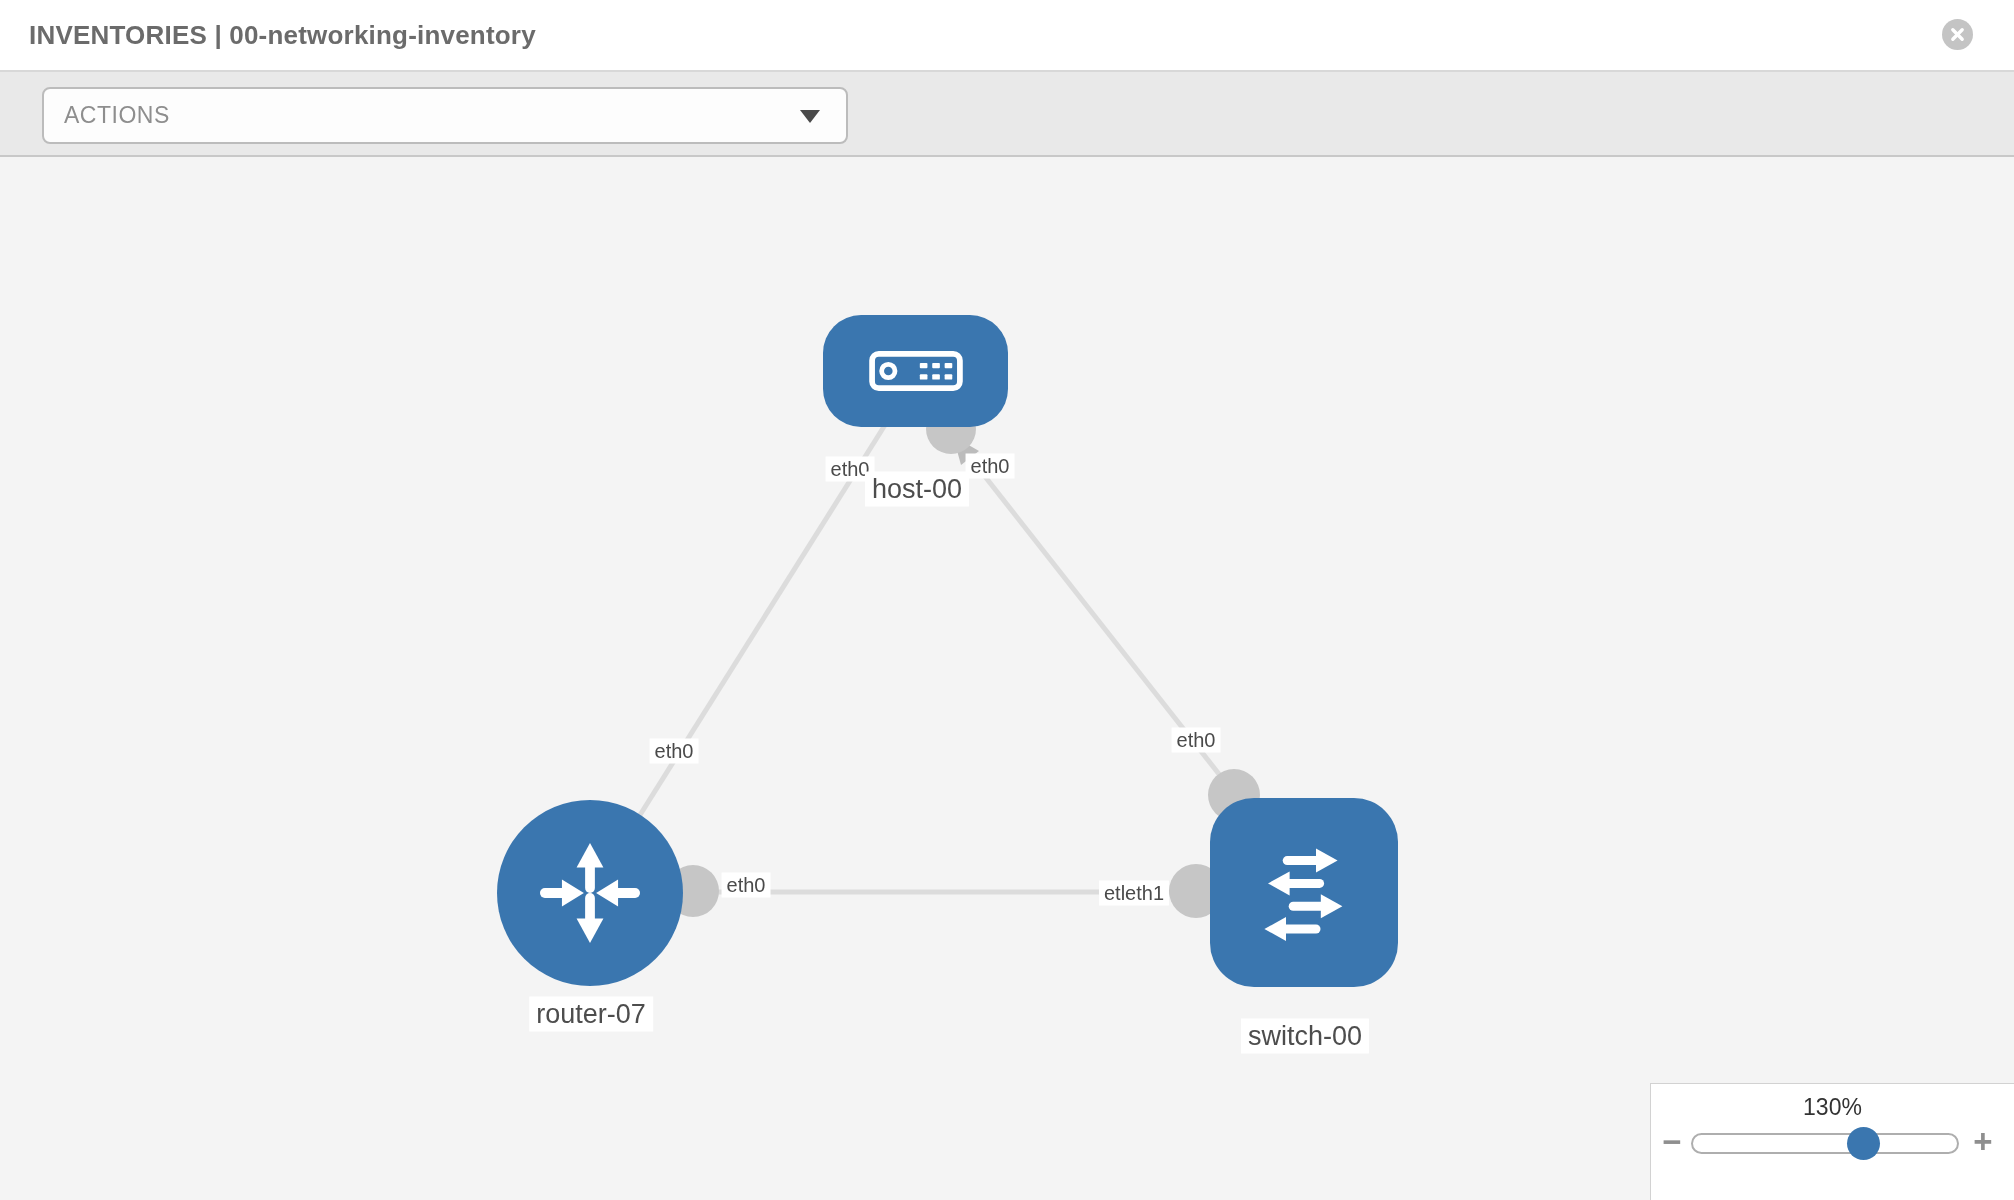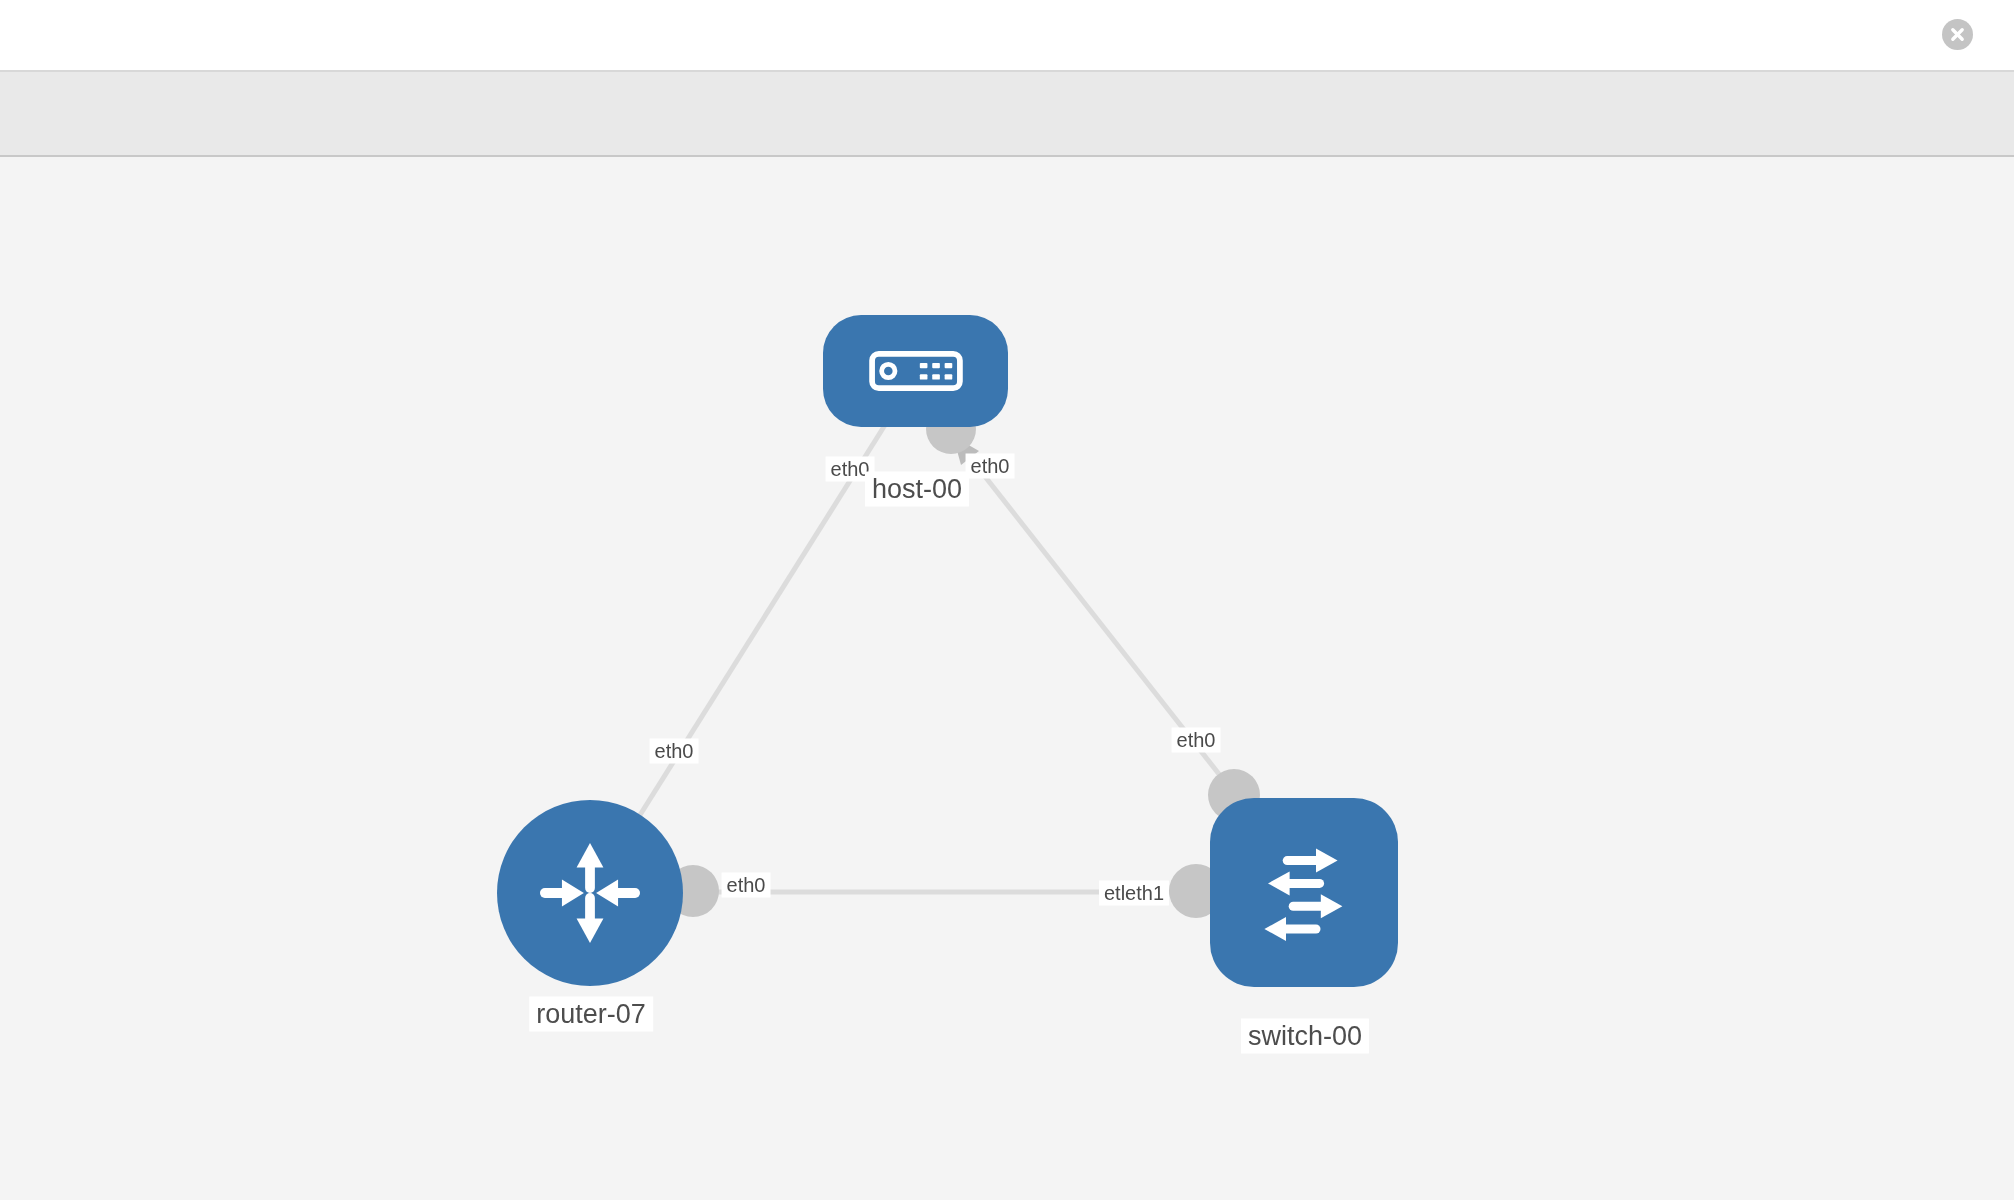--- a/index.html
+++ b/index.html
@@ -66,29 +66,34 @@
               border-radius:11px;background:#fff;box-sizing:border-box;cursor:pointer;}
   #zoom-thumb{position:absolute;left:196px;top:43px;width:33px;height:33px;border-radius:50%;
               background:#3a76af;cursor:grab;}
 </style>
 </head>
 <body>
 
 <div id="frame">
 
   <div id="header">
+    <span id="page-title">INVENTORIES | 00-networking-inventory</span>
     <div id="close-btn">
       <svg width="15" height="15" viewBox="0 0 16 16">
         <line x1="3" y1="3" x2="13" y2="13" stroke="#fff" stroke-width="3.6" stroke-linecap="round"></line>
         <line x1="13" y1="3" x2="3" y2="13" stroke="#fff" stroke-width="3.6" stroke-linecap="round"></line>
       </svg>
     </div>
   </div>
 
   <div id="toolbar">
+    <div id="actions-box" class="select-box">
+      <span class="select-label">ACTIONS</span>
+      <span class="select-caret"></span>
+    </div>
 
     <svg id="wrench-icon" class="tool-icon" width="34" height="34" viewBox="0 0 512 512" fill="#8d959e">
       <path d="M507.73 109.1c-2.24-9.03-13.54-12.09-20.12-5.51l-74.36 74.36-67.88-11.31-11.31-67.88 74.36-74.36c6.62-6.62 3.43-17.9-5.66-20.16-47.38-11.74-99.55.91-136.58 37.93-39.64 39.64-50.55 97.1-34.05 147.2L18.74 402.76c-24.99 24.99-24.99 65.51 0 90.5 24.99 24.99 65.51 24.99 90.5 0l213.21-213.21c50.12 16.71 107.47 5.68 147.37-34.22 37.07-37.07 49.7-89.32 37.91-136.73zM64 472c-13.25 0-24-10.75-24-24 0-13.26 10.75-24 24-24s24 10.74 24 24c0 13.25-10.75 24-24 24z"></path>
     </svg>
 
     <svg id="key-icon" class="tool-icon" width="33" height="33" viewBox="0 0 512 512" fill="#8d959e">
       <g transform="translate(512,0) scale(-1,1)">
         <path d="M512 176.001C512 273.203 433.202 352 336 352c-11.22 0-22.19-1.062-32.827-3.069l-24.012 27.014A23.999 23.999 0 0 1 261.223 384H224v40c0 13.255-10.745 24-24 24h-40v40c0 13.255-10.745 24-24 24H24c-13.255 0-24-10.745-24-24v-78.059c0-6.365 2.529-12.47 7.029-16.971l161.802-161.802C163.108 213.814 160 195.271 160 176 160 78.798 238.797.001 335.999 0 433.488-.001 512 78.511 512 176.001zM336 128c0 26.51 21.49 48 48 48s48-21.49 48-48-21.49-48-48-48-48 21.49-48 48z"></path>
       </g>
     </svg>
@@ -155,14 +160,21 @@
     <div id="label-switch" class="node-label">switch-00</div>
 
     <div id="iface-host-left" class="iface-label">eth0</div>
     <div id="iface-host-right" class="iface-label">eth0</div>
     <div id="iface-hr-mid" class="iface-label">eth0</div>
     <div id="iface-hs-mid" class="iface-label">eth0</div>
     <div id="iface-router-side" class="iface-label">eth0</div>
     <div id="iface-switch-side" class="iface-label">etleth1</div>
   </div>
 
+  <div id="zoom-panel">
+    <div id="zoom-level">130%</div>
+    <div id="zoom-minus" class="zoom-sign">−</div>
+    <div id="zoom-track"></div>
+    <div id="zoom-thumb"></div>
+    <div id="zoom-plus" class="zoom-sign">+</div>
+  </div>
 
 </div>
 
 </body></html>

